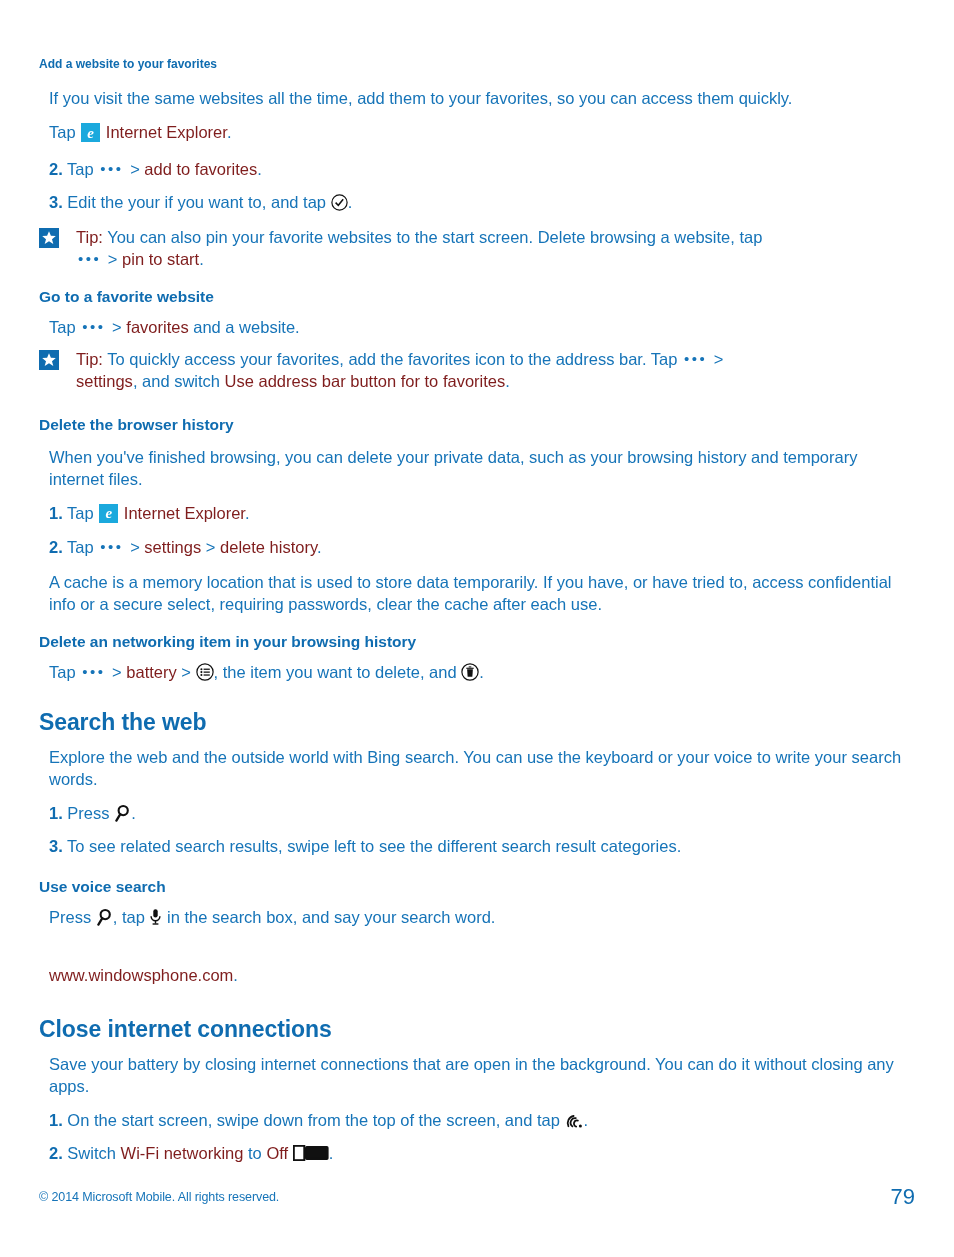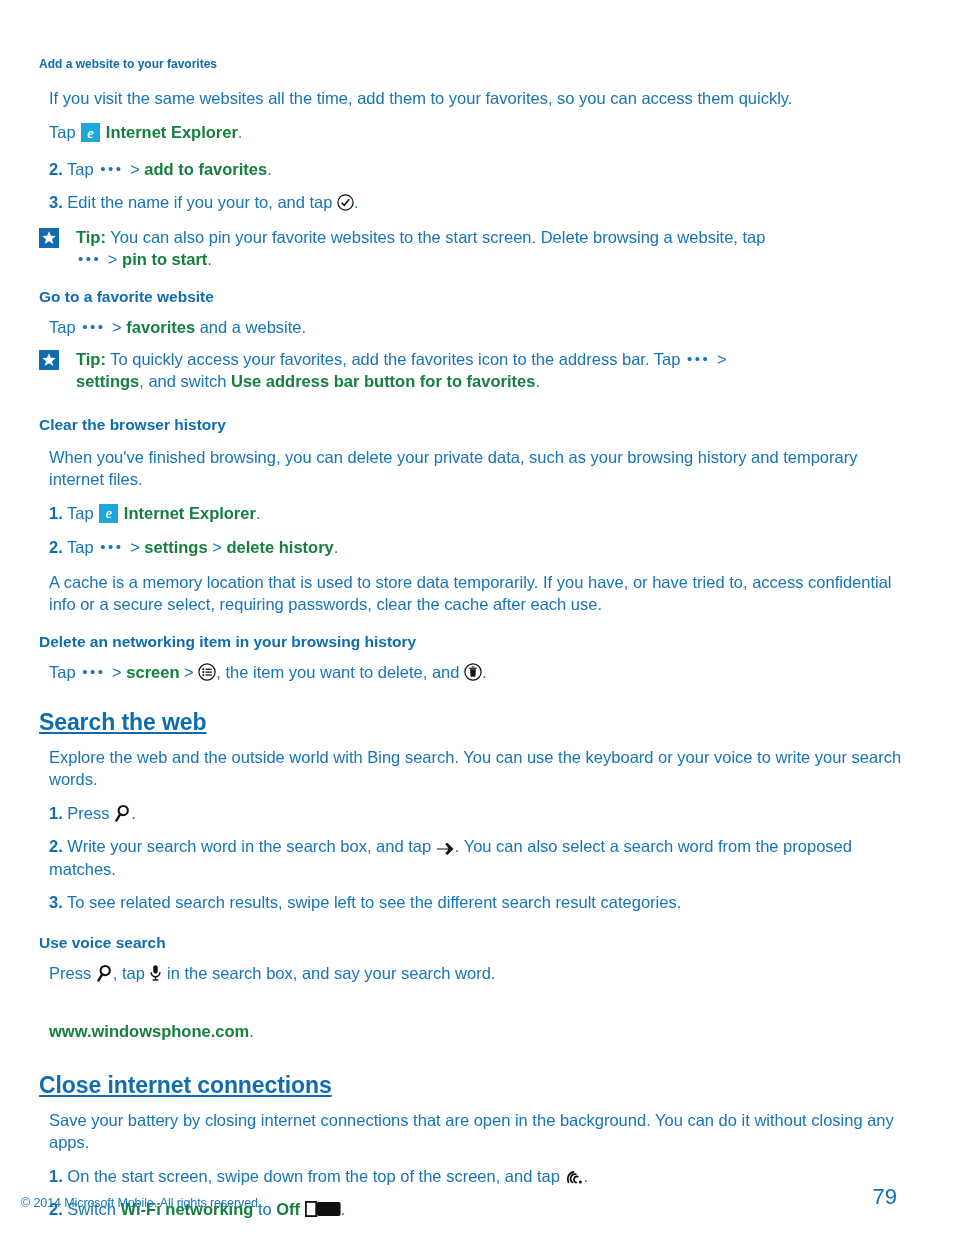--- a/index.html
+++ b/index.html
@@ -21,36 +21,35 @@
     top: 0;
     width: 876px;
   }
   
   .h2 {
     font-size: 23px;
     font-weight: bold;
     color: #0f6cb0;
     margin: 0 0 10px 0;
     letter-spacing: -0.1px;
-    text-decoration: underline;
   }
   .h3 {
     font-size: 15.5px;
     font-weight: bold;
     color: #0f6cb0;
     margin: 0 0 1px 0;
   }
   p, .step, .line {
     font-size: 16.5px;
     line-height: 22px;
     color: #1674b8;
     margin: 10px;
   }
   p { margin-bottom: 12px; }
-  b, .b { font-weight: bold; color: #15803d; }
+  b, .b { font-weight: normal; color: #7f1d1d; }
   .num { font-weight: bold; color: #0f6cb0; }
   .gt { color: #1674b8; }
   .steps { margin: 0 0 12px 0; }
   .steps .step { line-height: 23px; }
   .spacer-s { height: 8px; }
   .spacer-m { height: 14px; }
 
   
   .tip {
     display: flex;
@@ -100,25 +99,25 @@
     font-family: "Liberation Serif", serif;
     font-style: italic;
     font-weight: bold;
     font-size: 15px;
     color: #ffffff;
   }
 
   
   .footer {
     position: absolute;
-    left: 21px;
+    left: 39px;
     top: 1184px;
     width: 876px;
     display: flex;
-    align-items: flex-end;
+    align-items: center;
     justify-content: space-between;
   }
   .copyright {
     font-size: 12.5px;
     color: #1674b8;
     letter-spacing: -0.1px;
   }
   .pageno {
     font-size: 22px;
     font-weight: normal;
@@ -142,21 +141,21 @@
 
   <div class="steps">
 
     <div class="step"><span class="num">2.</span>
       <span>Tap</span>
       <span class="dots">•••</span>
       <span class="gt">&gt;</span>
       <b>add to favorites</b><span>.</span></div>
 
     <div class="step"><span class="num">3.</span>
-      <span>Edit the name if you your to, and tap</span>
+      <span>Edit the your if you want to, and tap</span>
       <span class="ico"><svg width="17" height="17" viewBox="0 0 17 17">
             <circle cx="8.5" cy="8.5" r="7.6" fill="none" stroke="#111" stroke-width="1.2"></circle>
             <path d="M4.6 8.6 L7.3 11.3 L12.2 5.2" fill="none" stroke="#111" stroke-width="1.5"></path>
           </svg></span><span>.</span></div>
   </div>
 
   <div class="tip">
     <div class="tip-icon">
       <svg width="16" height="16" viewBox="0 0 16 16">
           <polygon points="8,1.2 9.9,5.8 14.8,6.1 11,9.3 12.3,14 8,11.3 3.7,14 5,9.3 1.2,6.1 6.1,5.8" fill="#ffffff"></polygon>
@@ -192,21 +191,21 @@
       <span>To quickly access your favorites, add the favorites icon to the address bar. Tap</span>
       <span class="dots">•••</span>
       <span class="gt">&gt;</span><br>
       <b>settings</b><span>, and switch</span>
       <b>Use address bar button for to favorites</b><span>.</span>
     </div>
   </div>
 
   <div class="spacer-m"></div>
 
-  <h3 class="h3" style="margin-bottom:12px">Clear the browser history</h3>
+  <h3 class="h3" style="margin-bottom:12px">Delete the browser history</h3>
 
   <p>When you've finished browsing, you can delete your private data, such as your browsing history and temporary internet files.</p>
 
   <div class="steps">
     <div class="step"><span class="num">1.</span>
       <span>Tap</span>
       <span class="ie-ico"><span>e</span></span>
       <b>Internet Explorer</b><span>.</span></div>
 
     <div class="step"><span class="num">2.</span>
@@ -220,21 +219,21 @@
 
   <p>A cache is a memory location that is used to store data temporarily. If you have, or have tried to, access confidential info or a secure select, requiring passwords, clear the cache after each use.</p>
 
   <div style="height:6px"></div>
 
   <h3 class="h3">Delete an networking item in your browsing history</h3>
 
   <p class="line" style="margin-bottom:0"><span>Tap</span>
     <span class="dots">•••</span>
     <span class="gt">&gt;</span>
-    <b>screen</b>
+    <b>battery</b>
     <span class="gt">&gt;</span>
     <span class="ico"><svg width="18" height="18" viewBox="0 0 18 18">
           <circle cx="9" cy="9" r="8.1" fill="none" stroke="#111" stroke-width="1.2"></circle>
           <circle cx="5.4" cy="6.2" r="1.05" fill="#111"></circle>
           <circle cx="5.4" cy="9.1" r="1.05" fill="#111"></circle>
           <circle cx="5.4" cy="12" r="1.05" fill="#111"></circle>
           <rect x="7.6" y="5.6" width="6.2" height="1.25" fill="#111"></rect>
           <rect x="7.6" y="8.5" width="6.2" height="1.25" fill="#111"></rect>
           <rect x="7.6" y="11.4" width="6.2" height="1.25" fill="#111"></rect>
         </svg></span><span>, the item you want to delete, and</span>
@@ -252,25 +251,20 @@
   <p>Explore the web and the outside world with Bing search. You can use the keyboard or your voice to write your search words.</p>
 
   <div class="steps">
     <div class="step"><span class="num">1.</span>
       <span>Press</span>
       <span class="ico"><svg width="17" height="18" viewBox="0 0 17 18">
             <circle cx="9.2" cy="6.6" r="4.6" fill="none" stroke="#111" stroke-width="2.1"></circle>
             <path d="M6.3 10.2 L2.4 16.6" stroke="#111" stroke-width="2.3" stroke-linecap="round"></path>
           </svg></span><span>.</span></div>
 
-    <div class="step"><span class="num">2.</span>
-      <span>Write your search word in the search box, and tap</span>
-      <span class="ico"><svg width="19" height="15" viewBox="0 0 19 15">
-            <path d="M1 8.4 h11.5 l-3.2 -4.3 l2.0 -1.4 l6.2 6.2 l-6.2 6.0 l-2.0 -1.5 l3.2 -4.0 h-11.5 z" fill="#111"></path>
-          </svg></span><span>. You can also select a search word from the proposed matches.</span></div>
 
     <div class="step"><span class="num">3.</span>
       <span>To see related search results, swipe left to see the different search result categories.</span></div>
   </div>
 
   <div style="height:8px"></div>
 
   <h3 class="h3">Use voice search</h3>
 
   <p class="line" style="margin-bottom:14px"><span>Press</span>

